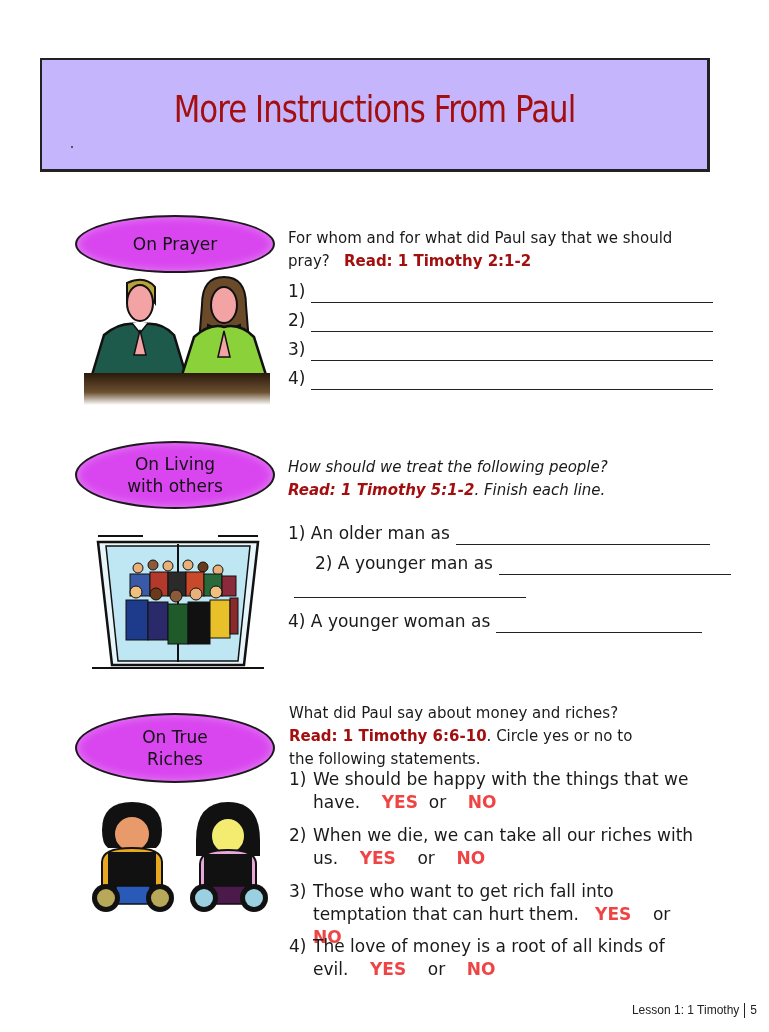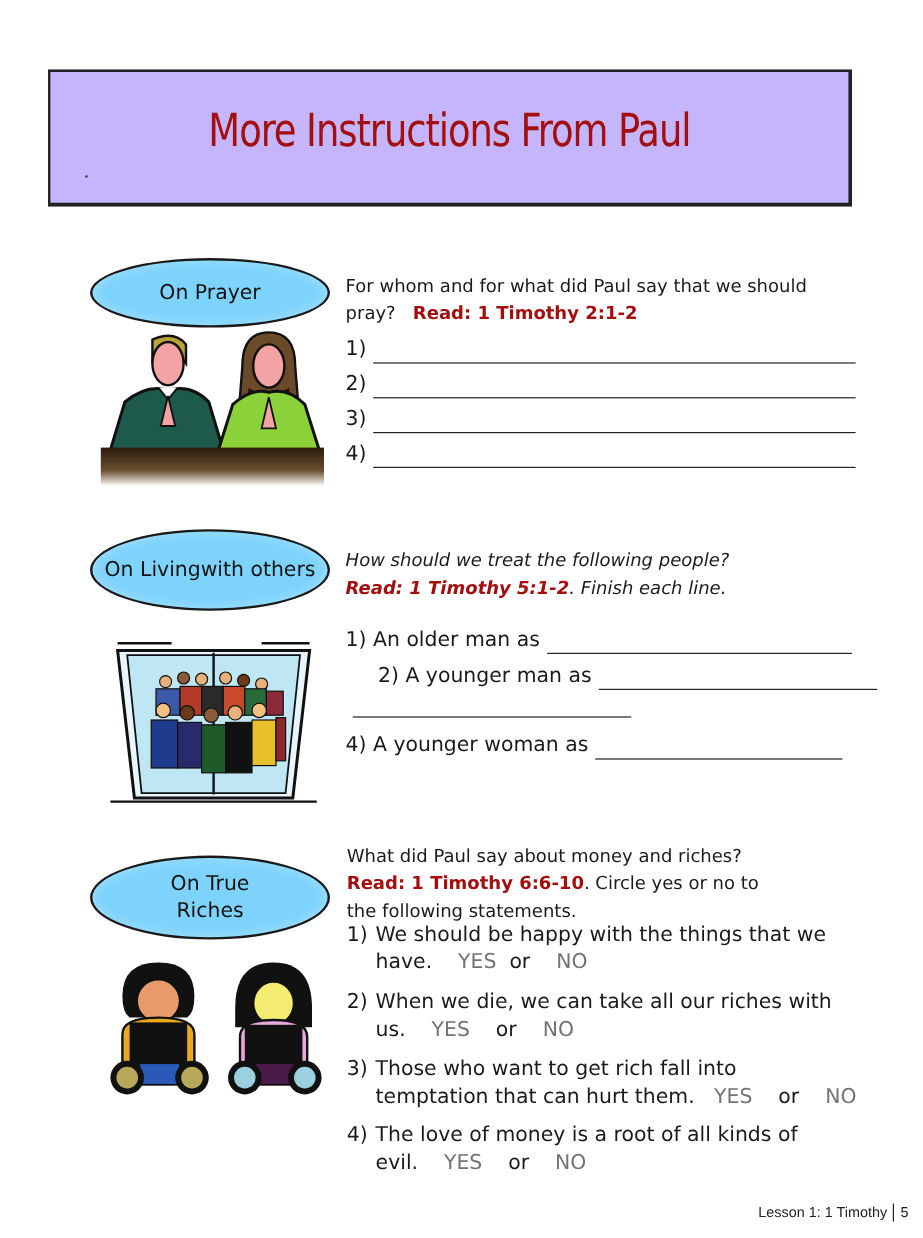--- a/index.html
+++ b/index.html
@@ -13,29 +13,29 @@
     box-sizing:border-box;
   }
   .title-text {
     position:absolute; left:0; right:0; top:27px; text-align:center;
     font-family:"DejaVu Sans Condensed","DejaVu Sans", sans-serif;
     font-stretch:condensed;
     font-size:38px; color:#a30f0f; letter-spacing:-1px;
     transform:scaleX(0.9); transform-origin:center;
   }
   .oval {
-    position:absolute; background:#7dd3fc; border:2px solid #1a1a1a; border-radius:50%;
+    position:absolute; background:#d946ef; border:2px solid #1a1a1a; border-radius:50%;
     box-sizing:border-box; display:flex; align-items:center; justify-content:center;
     text-align:center; font-size:17px; line-height:22px; color:#111;
     box-shadow: inset 0 0 10px rgba(255,255,255,0.35);
   }
   .illus { position:absolute; }
   .qtext { position:absolute; font-size:15px; line-height:23px; color:#1a1a1a; }
   .ref { color:#a30f0f; font-weight:bold; }
-  .yn { color:#737373; font-weight:normal; }
+  .yn { color:#ef4444; font-weight:bold; }
   .blank-row { position:absolute; font-size:17px; line-height:23px; display:flex; align-items:flex-end; }
   .blank-line { border-bottom:1.5px solid #222; height:16px; margin-left:6px; }
   .stmt { position:absolute; left:289px; width:430px; font-size:17px; line-height:23px; }
   .stmt .num { display:inline-block; width:24px; }
   .stmt .cont { padding-left:24px; }
   .footer { position:absolute; right:12px; top:1003px; font-size:12px; color:#222; font-family:"Liberation Sans", sans-serif; }
   .footer .sep { display:inline-block; width:1px; height:15px; background:#222; vertical-align:middle; margin:0 5px; }
   .dot { position:absolute; left:71px; top:146px; width:2px; height:2px; background:#333; border-radius:50%; }
 </style>
 </head>
@@ -89,21 +89,21 @@
 </div>
 <div class="blank-row" style="left:288px; top:338px;">
   <span>3)</span>
   <span class="blank-line" style="width:402px;"></span>
 </div>
 <div class="blank-row" style="left:288px; top:367px;">
   <span>4)</span>
   <span class="blank-line" style="width:402px;"></span>
 </div>
 
-<div class="oval" style="left:75px; top:441px; width:200px; height:68px; flex-direction:row;">
+<div class="oval" style="left:75px; top:441px; width:200px; height:68px; flex-direction:column;">
   <span>On Living</span>
   <span>with others</span>
 </div>
 
 <svg class="illus" style="left:88px; top:530px;" width="180" height="140" viewBox="0 0 180 140">
   <line x1="10" y1="6" x2="55" y2="6" stroke="#111" stroke-width="2"></line>
   <line x1="130" y1="6" x2="170" y2="6" stroke="#111" stroke-width="2"></line>
   <path d="M10 12 L170 12 L156 135 L24 135 Z" fill="#e8f6fb" stroke="#111" stroke-width="2.5"></path>
   <path d="M18 16 L162 16 L150 131 L30 131 Z" fill="#bfe7f3" stroke="#111" stroke-width="1.5"></path>
   <line x1="90" y1="14" x2="90" y2="132" stroke="#111" stroke-width="2"></line>

